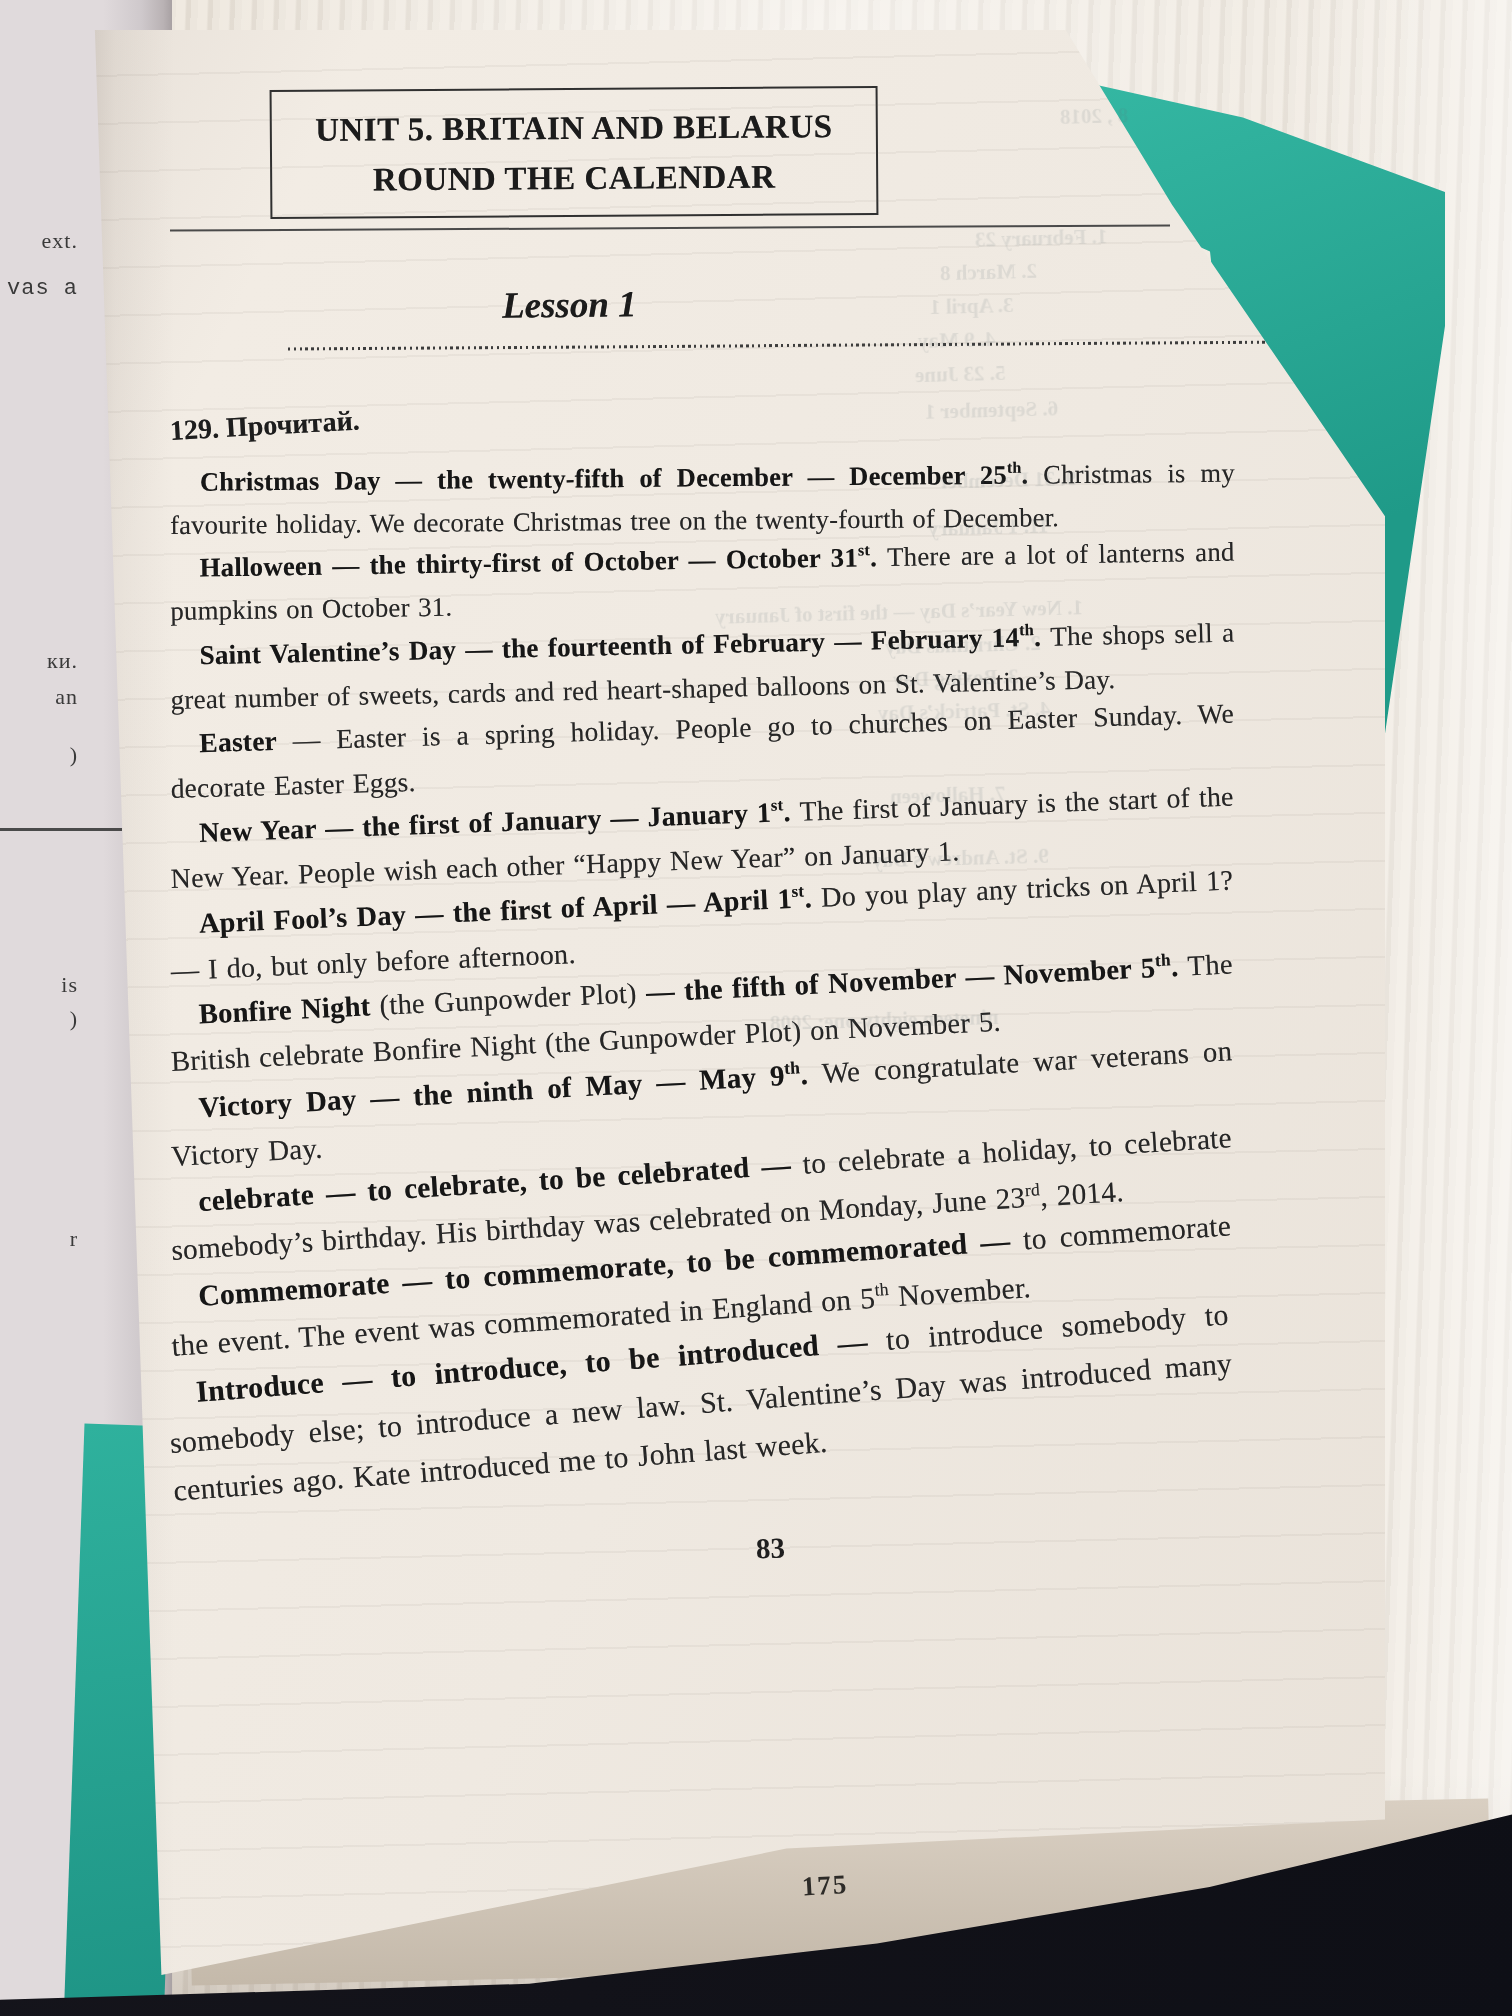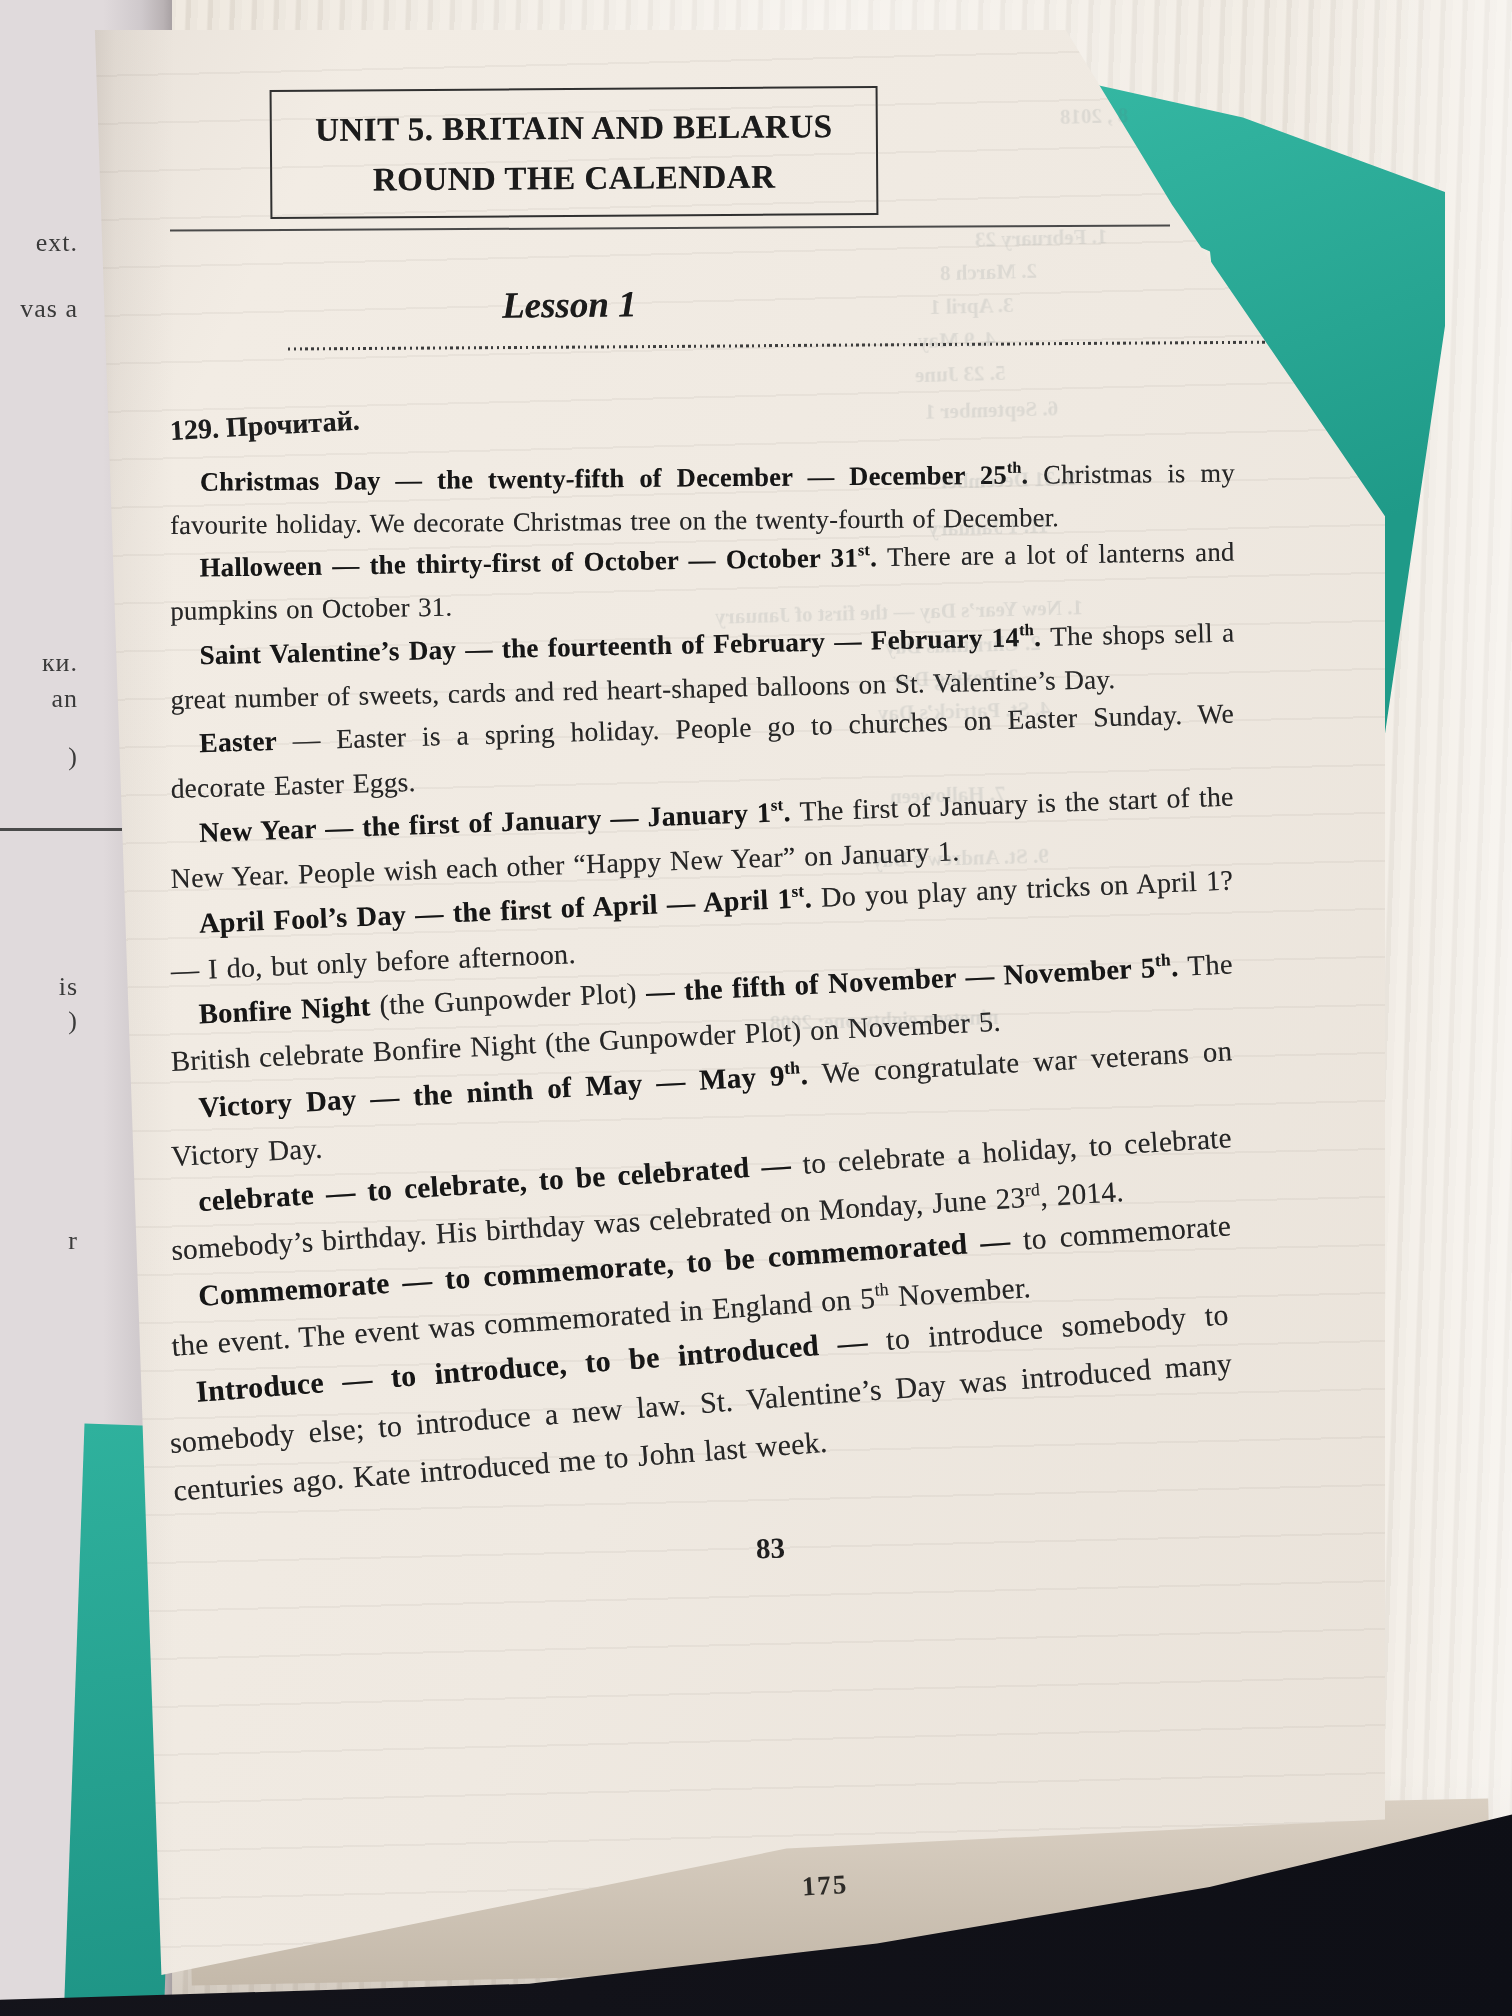--- a/index.html
+++ b/index.html
@@ -8,21 +8,21 @@
     background:repeating-linear-gradient(92deg,#f0eae1 0 9px,#e2dbd1 11px 15px,#ece6dd 15px 22px);
     font-family:"Liberation Serif","DejaVu Serif",serif;
   }
   .photo::before{content:"";position:absolute;inset:0;z-index:0;
     background:radial-gradient(ellipse 900px 500px at 55% 2%,rgba(255,255,255,.5),transparent 70%),
                linear-gradient(to right,transparent 84%,rgba(255,255,255,.5)),
                linear-gradient(to bottom,transparent 88%,rgba(120,105,90,.25));}
   
   .left-page{position:absolute;left:0;top:0;width:172px;height:100%;z-index:1;
     background:linear-gradient(to right,#e0dadc 0 60%,#cfc9cc 82%,#b9b2b4 95%,#a8a1a3);}
-  .left-frag{position:absolute;left:0;width:78px;text-align:right;font-size:26px;color:#3a3a3a;
+  .left-frag{position:absolute;left:0;width:78px;text-align:right;font-size:22px;color:#3a3a3a;
     letter-spacing:1px;white-space:nowrap;overflow:visible;}
   .left-frag.b{font-weight:400;}
   .left-divider{position:absolute;left:0;width:122px;height:3px;background:#4a4a4a;}
   
   .cover-tr{position:absolute;left:975px;top:28px;width:470px;height:745px;z-index:1;
     background:linear-gradient(160deg,#38bca7,#1f9a88 70%);
     clip-path:polygon(0 4%,57% 12%,100% 22%,100% 40%,86% 100%,62% 100%,50% 30%,0 16%);}
   .cover-left{position:absolute;left:74px;top:1425px;width:100px;height:600px;z-index:1;
     background:linear-gradient(170deg,#2fb19d,#1e9485);transform:rotate(2deg);}
   
@@ -68,21 +68,21 @@
     clip-path:polygon(0 99.2%,35% 98.4%,58% 96.4%,80% 93.6%,100% 90%,100% 100%,0 100%);}
 </style>
 </head>
 <body>
 
 <div class="photo">
 
   <div class="left-page">
     <div class="left-divider" style="top:828px"></div>
   <span class="left-frag" style="top: 228px;">ext.</span>
-      <span class="left-frag" style="top: 294px;">vas a</span>
+      <span class="left-frag" style="top: 276px; font-family: Liberation Mono, monospace;">vas a</span>
       <span class="left-frag b" style="top: 648px;">ки.</span>
       <span class="left-frag" style="top: 684px;">an</span>
       <span class="left-frag" style="top: 742px;">)</span>
       <span class="left-frag" style="top: 972px;">is</span>
       <span class="left-frag" style="top: 1006px;">)</span>
       <span class="left-frag" style="top: 1226px;">r</span>
     </div>
 
   <div class="cover-tr"></div>
   <div class="cover-left"></div>

